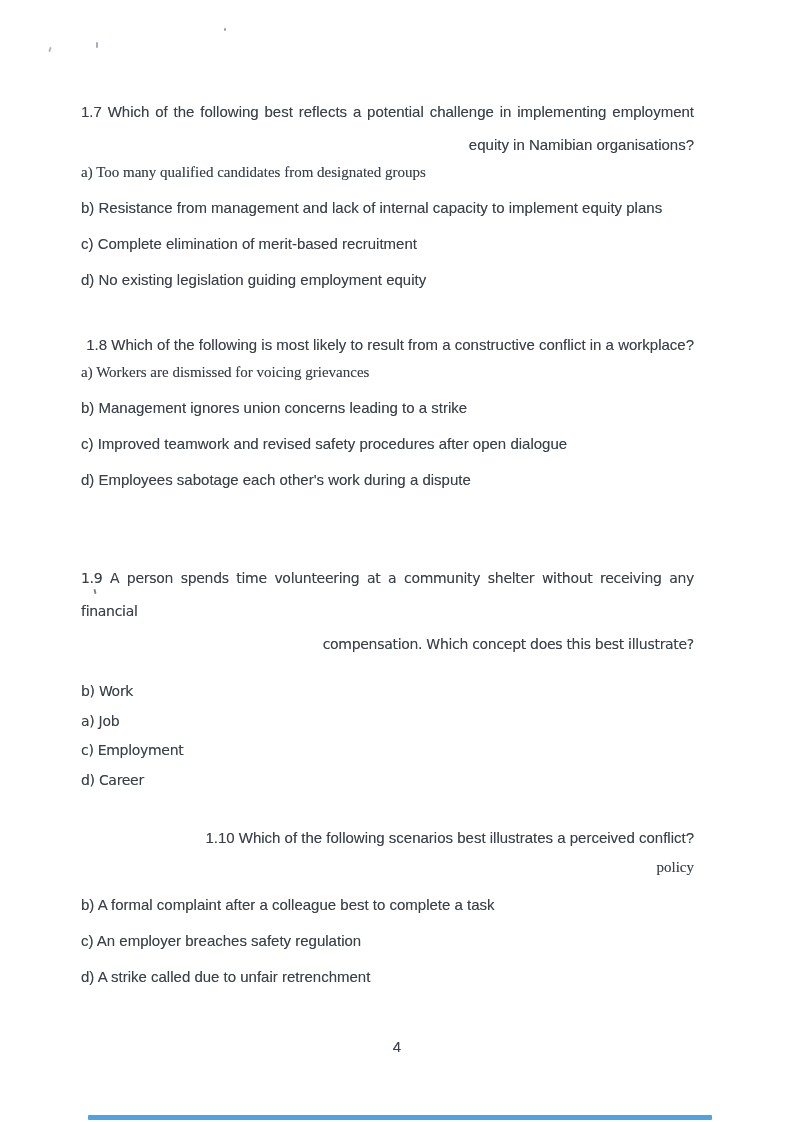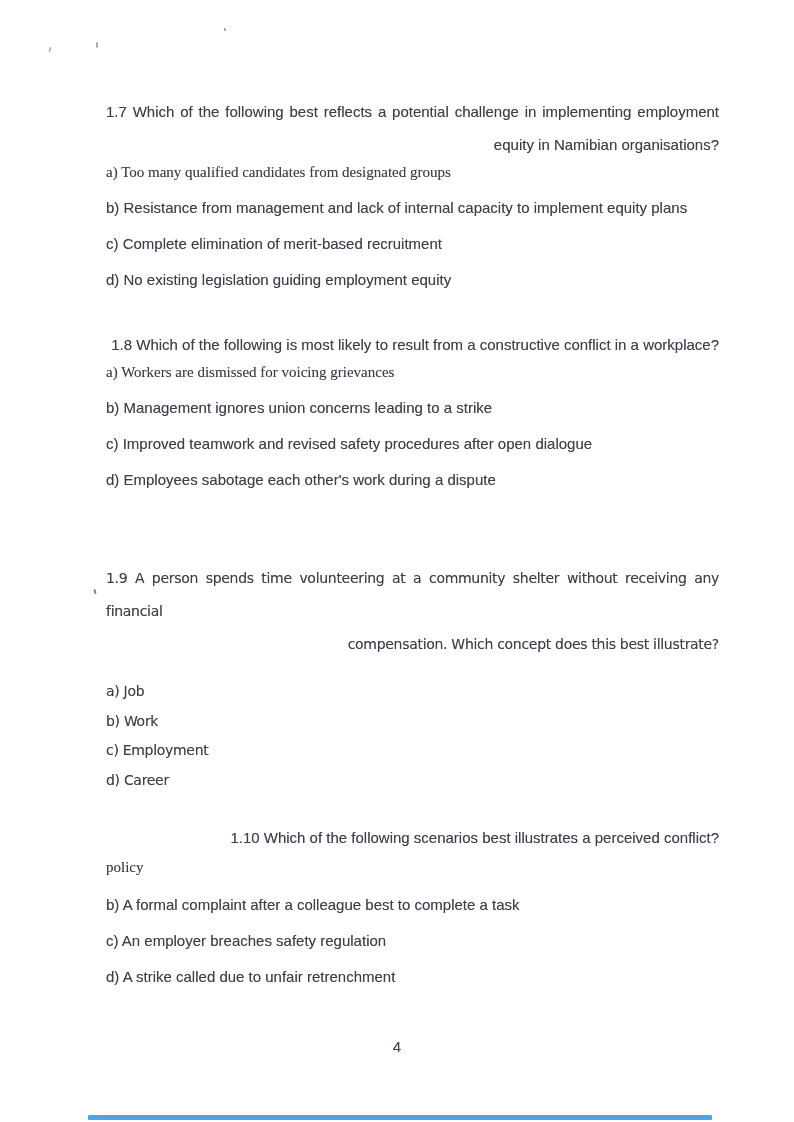--- a/index.html
+++ b/index.html
@@ -9,21 +9,21 @@
     width: 794px;
     height: 1122px;
     background: #ffffff;
     font-family: "Liberation Sans", sans-serif;
     color: #3a3f49;
     overflow: hidden;
     text-shadow: 0 0 0.5px rgba(55,60,70,0.45);
   }
   .content {
     position: absolute;
-    left: 106px;
+    left: 81px;
     top: 95px;
     width: 613px;
   }
   .q-text .line {
     font-size: 15px;
     line-height: 33px;
     white-space: normal;
     text-align: right;
   }
   .line.jfull {
@@ -32,20 +32,21 @@
   }
   .opt {
     font-size: 15px;
     line-height: 22px;
     margin-top: 14px;
   }
   .q-text + .opt { margin-top: 0; font-family: Liberation Serif, serif; }
   .opt-multi .line {
     font-size: 15px;
     line-height: 26px;
+    text-align: right;
   }
   .opt-multi { margin-top: 11px; }
   section.s2 { margin-top: 37px; }
   section.s3 { margin-top: 71px; }
   section.s4 { margin-top: 30px; }
   
   .q19 .line, .q19 .opt {
     font-family: "DejaVu Sans", sans-serif;
     font-size: 14px;
     letter-spacing: -0.3px;
@@ -108,22 +109,22 @@
       <p class="opt">b) Management ignores union concerns leading to a strike</p>
       <p class="opt">c) Improved teamwork and revised safety procedures after open dialogue</p>
       <p class="opt">d) Employees sabotage each other's work during a dispute</p>
     </section>
 
     <section class="s3 q19">
       <div class="q-text">
         <div class="line jfull">1.9 A person spends time volunteering at a community shelter without receiving any financial</div>
         <div class="line">compensation. Which concept does this best illustrate?</div>
       </div>
+      <p class="opt">b) Work</p>
       <p class="opt">a) Job</p>
-      <p class="opt">b) Work</p>
       <p class="opt">c) Employment</p>
       <p class="opt">d) Career</p>
     </section>
 
     <section class="s4">
       <div class="q-text">
         <div class="line">1.10 Which of the following scenarios best illustrates a perceived conflict?</div>
       </div>
       <div class="opt opt-multi">
         <div class="line">policy</div>

